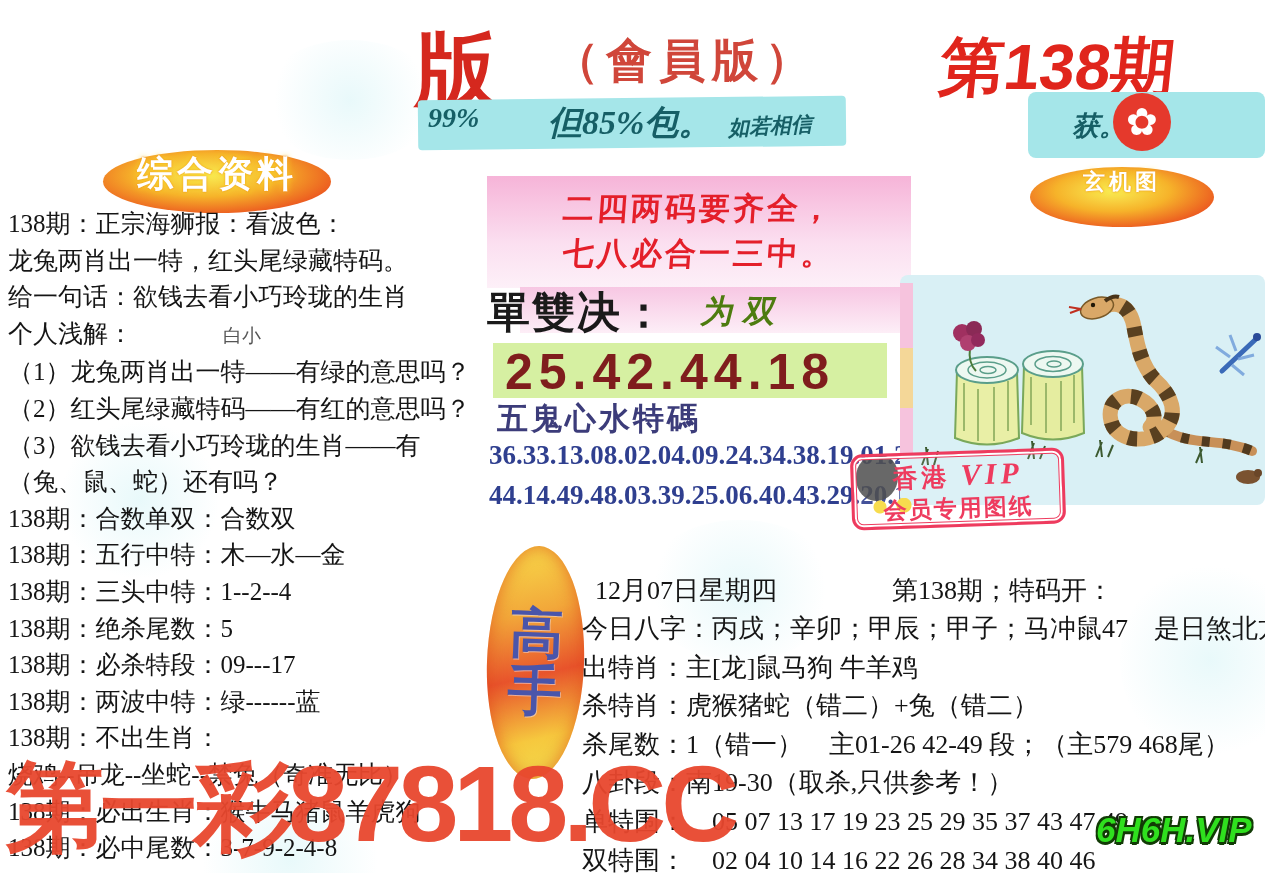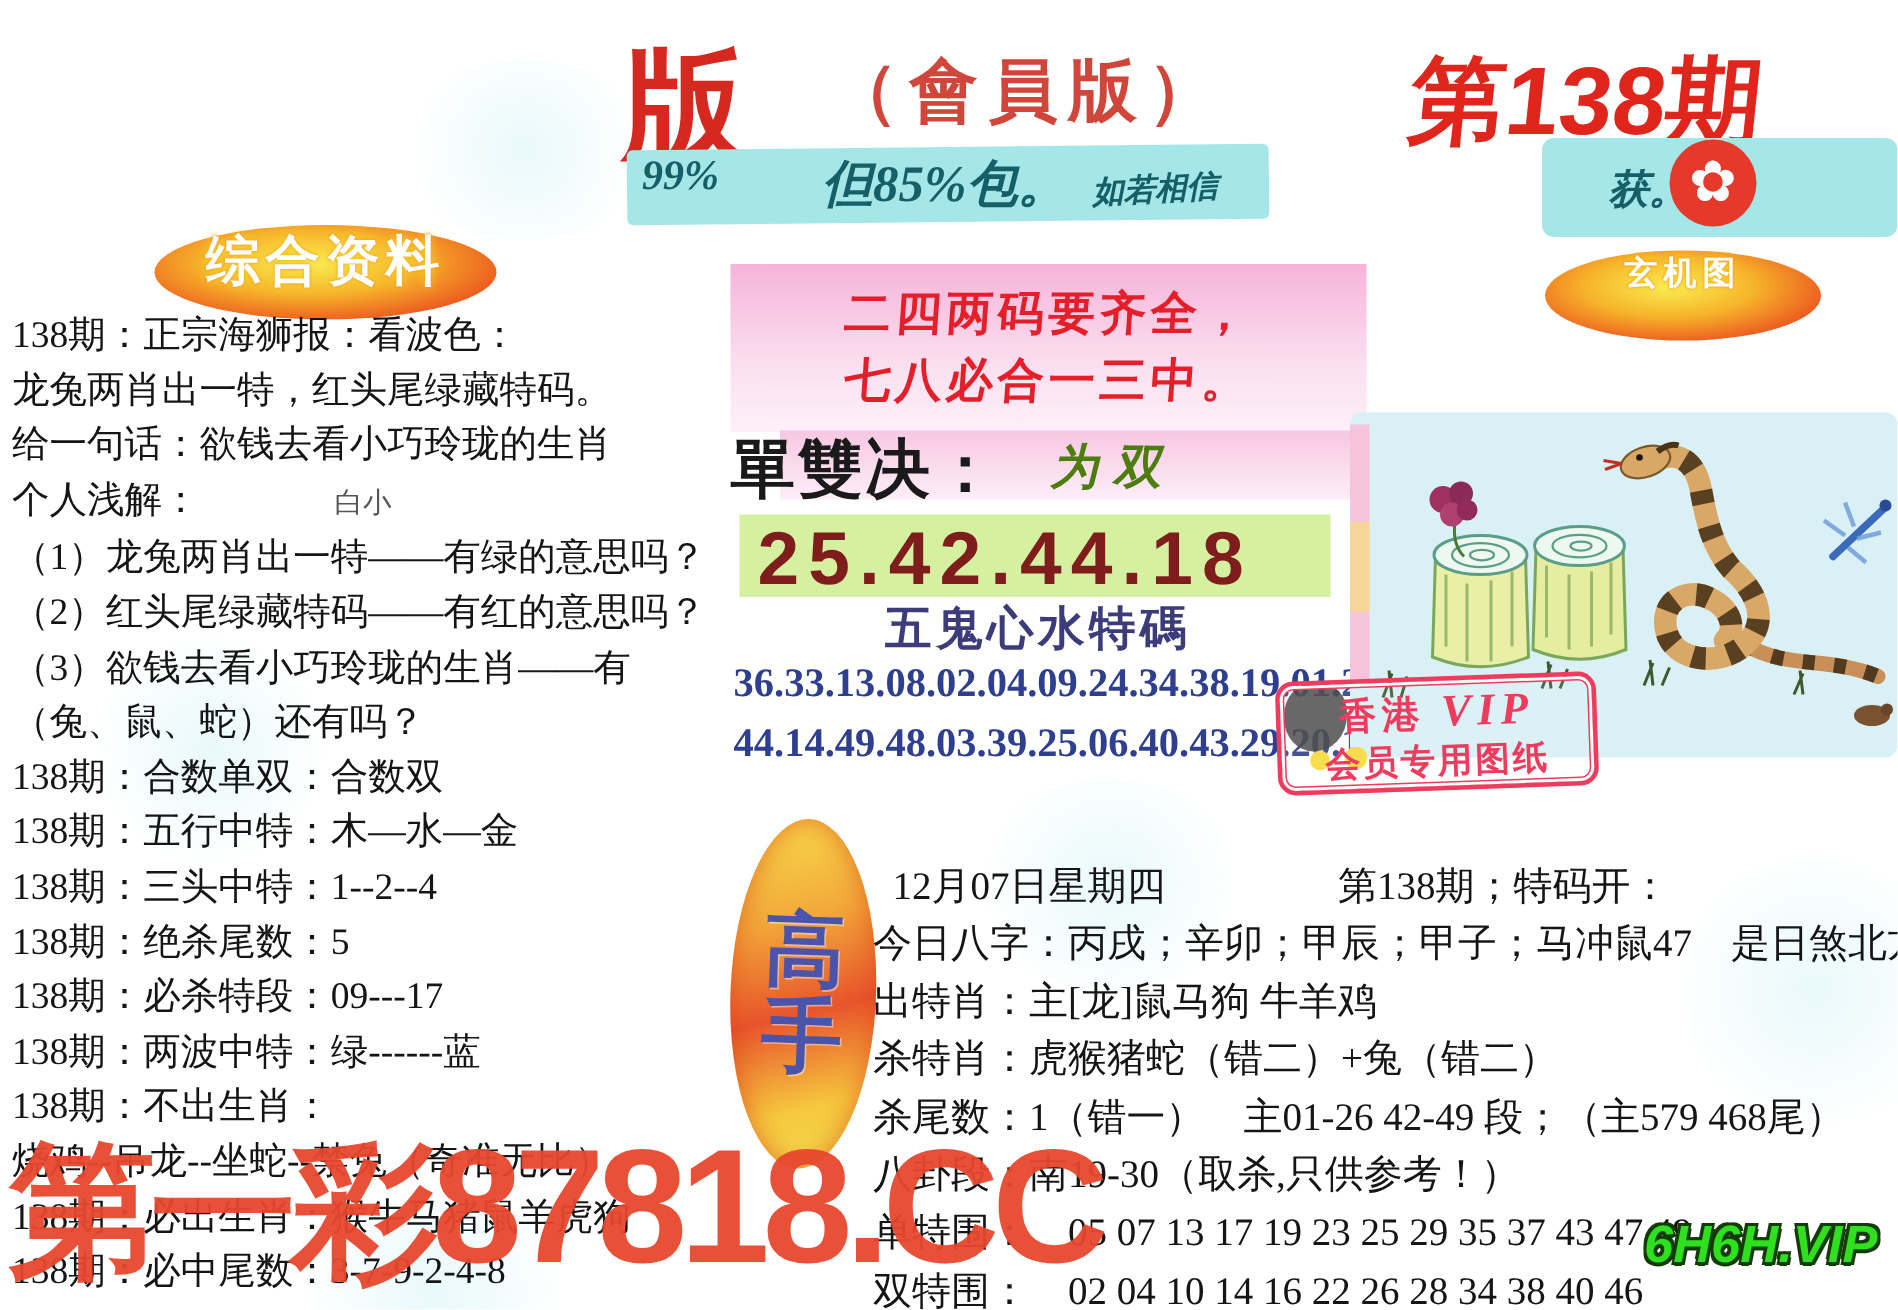--- a/index.html
+++ b/index.html
@@ -46,21 +46,21 @@
   
   .pink-box{left:487px;top:176px;width:424px;height:112px;
             background:linear-gradient(180deg,#f6b4d8 0%,#fbdff0 60%,#fdf0f8 100%);
             text-align:center;padding-top:10px;box-sizing:border-box;}
   .pink-box div{color:#e41f2a;font-weight:bold;font-size:31px;line-height:45px;letter-spacing:3px;transform:skewX(-4deg);}
   .pink-strip{left:520px;top:287px;width:390px;height:46px;background:linear-gradient(180deg,#f7c7e3,#fdeef7);}
   .odd-even-label{left:487px;top:284px;font-size:43px;font-weight:bold;color:#1a1a1a;letter-spacing:2px;}
   .odd-even-value{left:700px;top:290px;font-size:32px;font-weight:900;color:#4d7c0f;font-style:italic;letter-spacing:10px;text-align:center;}
   .green-highlight{left:493px;top:343px;width:394px;height:55px;background:#d6f0a2;}
   .headline-numbers{left:505px;top:343px;font-size:50px;font-weight:900;color:#7f1d1d;font-family:"Liberation Sans",sans-serif;letter-spacing:6px;}
-  .five-ghost{left:497px;top:398px;width:390px;text-align:center;font-size:31px;font-weight:bold;color:#3c3c7a;letter-spacing:3px;}
+  .five-ghost{left:497px;top:398px;width:390px;text-align:left;font-size:31px;font-weight:bold;color:#3c3c7a;letter-spacing:3px;}
   .num-row{font-size:27px;font-weight:bold;color:#2f3f8f;white-space:nowrap;font-family:"Liberation Serif",serif;}
   .num-row1{left:489px;top:440px;}
   .num-row2{left:489px;top:480px;}
 
   
   .stamp{left:851px;top:451px;width:208px;height:70px;border:3px solid #ee3b5e;border-radius:12px;
          box-shadow:inset 0 0 0 2px #fff, inset 0 0 0 3px #ee3b5e;
          transform:rotate(-2deg);text-align:center;color:#ee3b5e;z-index:4;background:rgba(255,255,255,.1);}
   .stamp .s1{font-size:25px;font-weight:bold;letter-spacing:4px;margin-top:4px;}
   .stamp .s1 .vip{font-size:30px;font-style:italic;}

